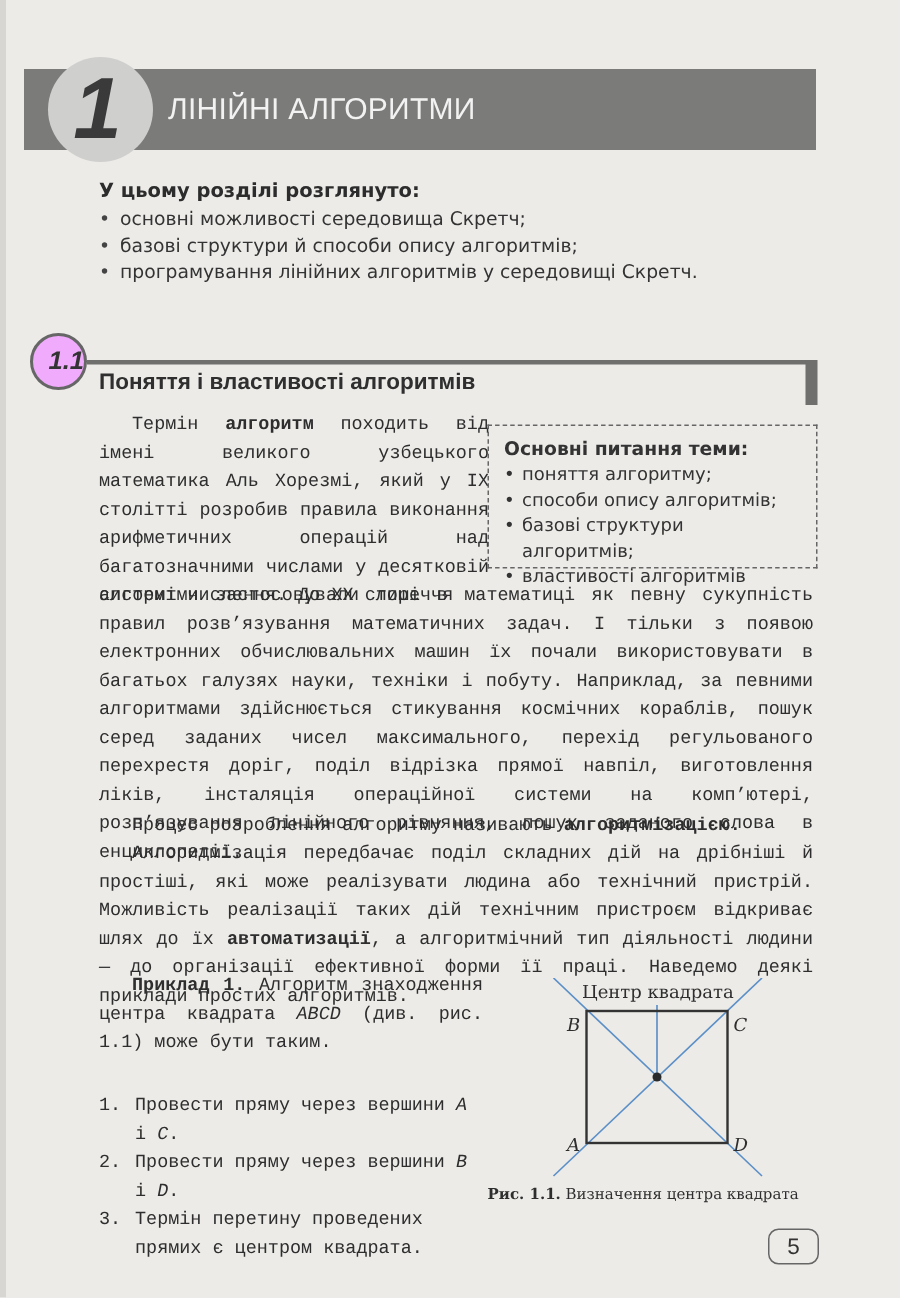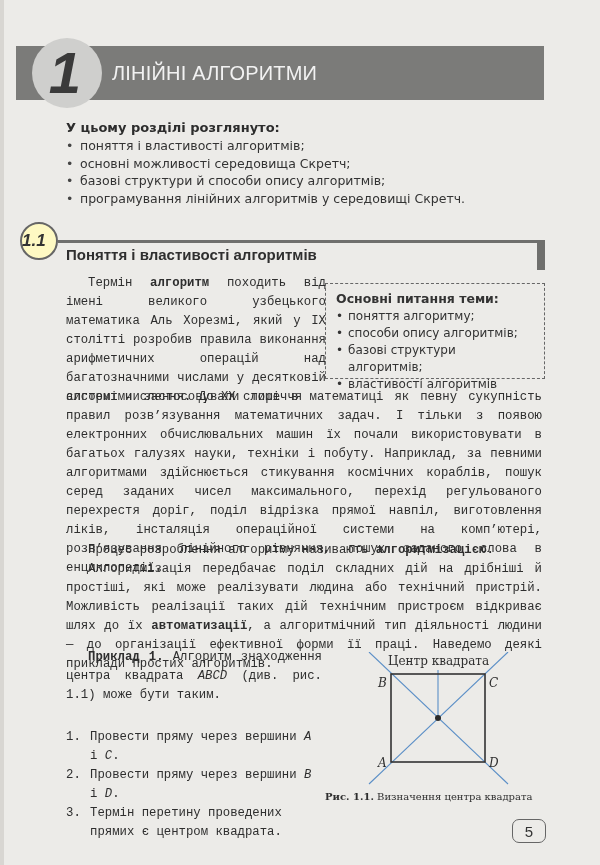--- a/index.html
+++ b/index.html
@@ -45,22 +45,22 @@
     .overview-heading { font-weight: bold; font-size: 13px; margin-bottom: 2px; color: #2c2c2c; }
     .overview ul { list-style: none; }
     .overview li { line-height: 17.5px; padding-left: 14px; position: relative; }
     .overview li::before {
       content: "•"; position: absolute; left: 0; top: 0; color: #444;
     }
     
     .section-badge {
       position: absolute; left: 20px; top: 222px; width: 38px; height: 38px;
       border: 2px solid #666; border-radius: 50%;
-      background: #fef9c3;
-      display: flex; align-items: center; justify-content: flex-start;
+      background: #f0abfc;
+      display: flex; align-items: center; justify-content: flex-end;
     }
     .section-number {
       font-family: "Liberation Sans", sans-serif;
       font-weight: bold; font-style: italic; font-size: 17px; color: #333;
     }
     .section-rule {
       position: absolute; left: 58px; top: 240px; width: 486px; height: 3px;
       background: #6f6f6d;
     }
     .section-rule-down {
@@ -131,21 +131,20 @@
 
 <div class="chapter-bar"></div>
 <div class="chapter-circle">
   <span class="chapter-number">1</span>
 </div>
 <div class="chapter-title">ЛІНІЙНІ АЛГОРИТМИ</div>
 
 <div class="overview">
   <div class="overview-heading">У цьому розділі розглянуто:</div>
   <ul>
-    <li>поняття і властивості алгоритмів;</li>
     <li>основні можливості середовища Скретч;</li>
     <li>базові структури й способи опису алгоритмів;</li>
     <li>програмування лінійних алгоритмів у середовищі Скретч.</li>
   </ul>
 </div>
 
 <div class="section-rule"></div>
 <div class="section-rule-down"></div>
 <div class="section-badge">
   <span class="section-number">1.1</span>

